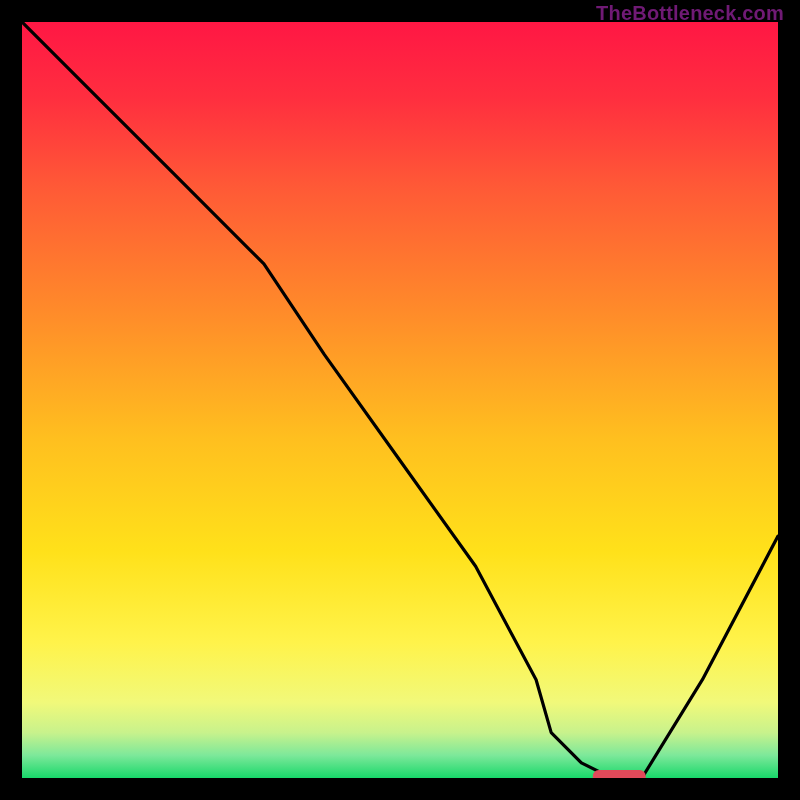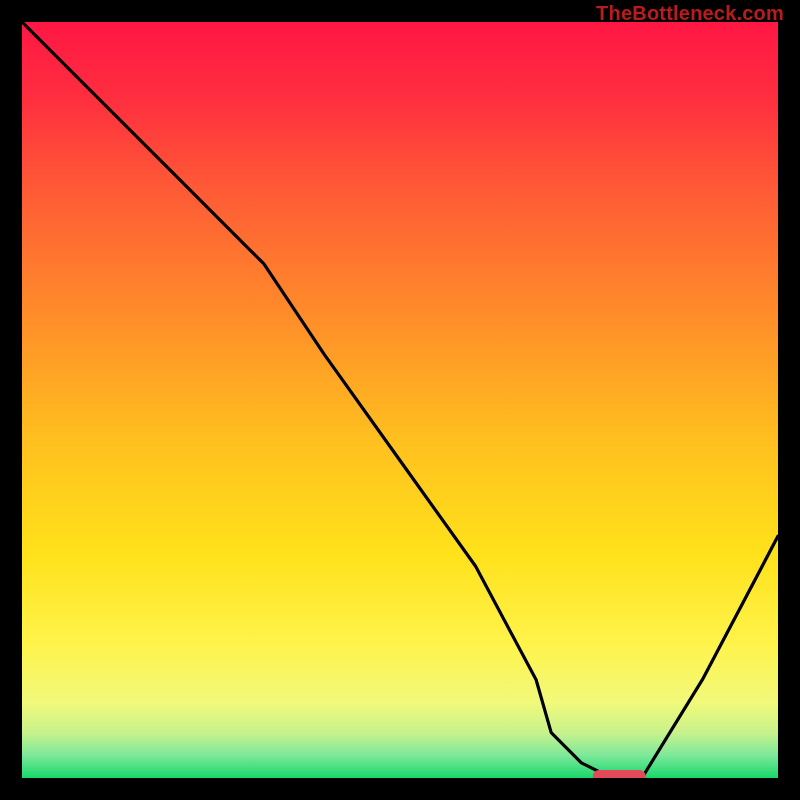--- a/index.html
+++ b/index.html
@@ -20,21 +20,21 @@
     position: absolute;
     top: 0;
     left: 0;
   }
   .watermark {
     position: absolute;
     top: 2px;
     right: 16px;
     font-size: 20px;
     font-weight: 600;
-    color: #b91c1c;
+    color: #701a75;
     letter-spacing: 0.2px;
     user-select: none;
   }
 </style>
 </head>
 <body>
 
 <div class="canvas-wrap">
 
   <svg width="800" height="800" viewBox="0 0 800 800">

